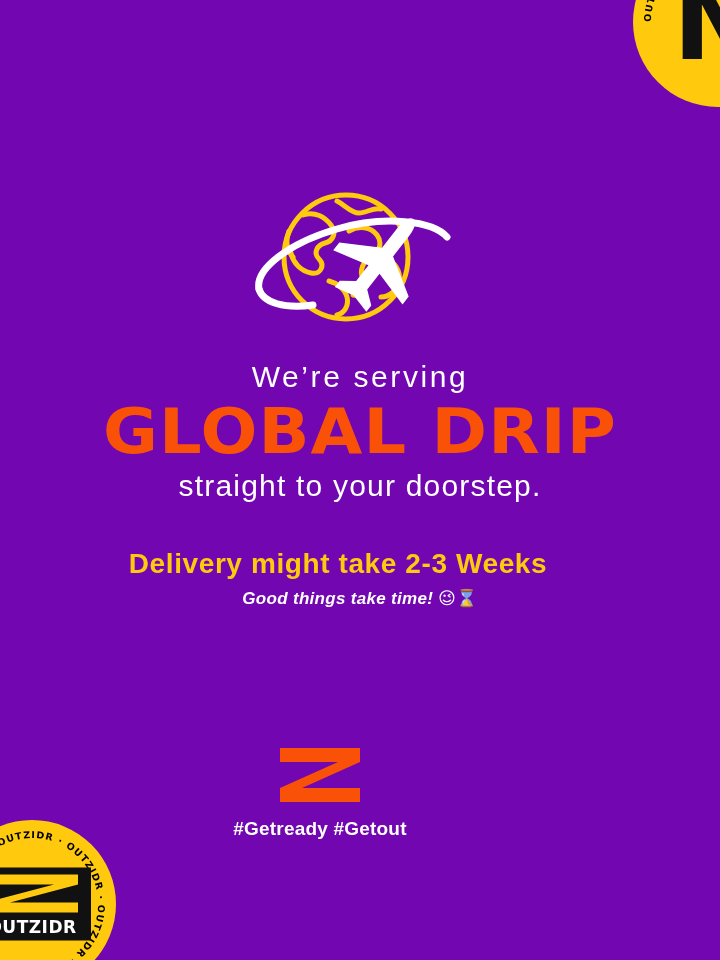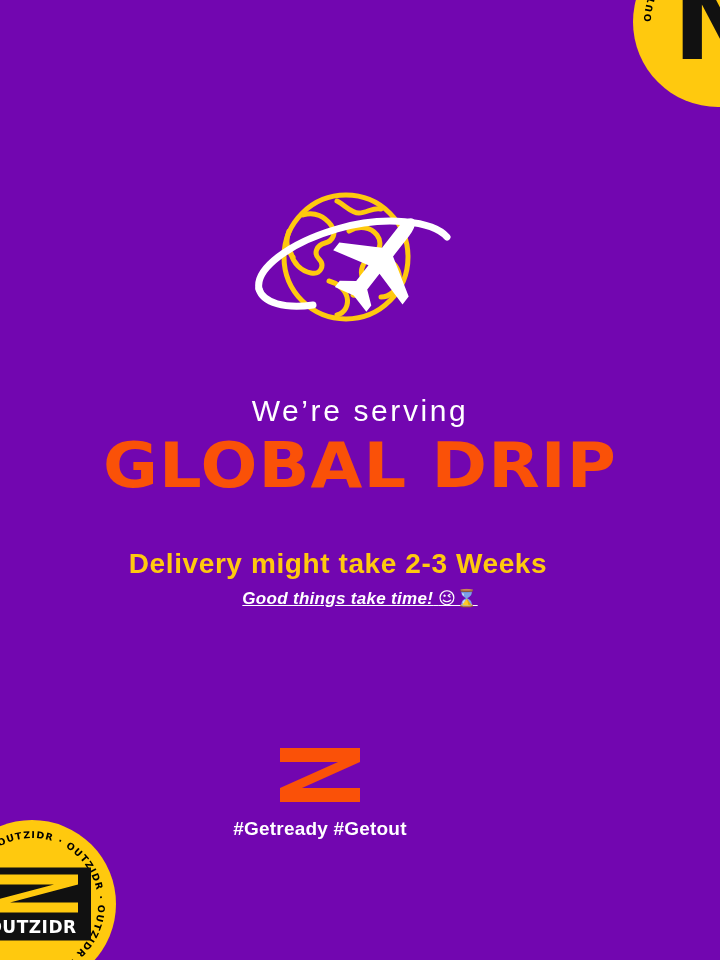--- a/index.html
+++ b/index.html
@@ -41,21 +41,21 @@
     font-family:"DejaVu Sans", sans-serif;
     font-size:17px; font-weight:bold; color:#fff;
     letter-spacing:0.5px; margin-top:2px;
   }
 
   
   .hero-icon { position:absolute; left:241px; top:185px; width:238px; height:150px; }
   .hero-icon svg { width:100%; height:100%; display:block; }
 
   
-  .copy { position:absolute; left:0; top:360px; width:720px; text-align:center;margin-top:34px; }
+  .copy { position:absolute; left:0; top:360px; width:720px; text-align:center; }
 
   .kicker {
     font-size:30px; font-weight:300; color:#ffffff;
     letter-spacing:2.6px; line-height:1.1;
   }
   .headline {
     font-family:"DejaVu Sans", sans-serif;
     font-size:62px; font-weight:bold; color:#fa5108;
     letter-spacing:1px; line-height:1.05;
     transform:scaleX(1.08); transform-origin:center;
@@ -67,21 +67,20 @@
   }
 
   .delivery {
     position:absolute; left:0; top:548px; width:676px; text-align:center;
     font-size:28px; font-weight:bold; color:#ffc90e; letter-spacing:0.6px;
   }
   .tagline {
     position:absolute; left:0; top:588px; width:720px; text-align:center;
     font-size:17px; font-weight:bold; font-style:italic; color:#ffffff;
     letter-spacing:0.3px;
-    text-decoration:underline;
   }
   .tagline .emoji { font-style:normal; font-family:"DejaVu Sans", sans-serif; }
 
   
   .footer { position:absolute; left:0; top:748px; width:640px; text-align:center; }
   .logo-z { display:block; margin:0 auto; }
   .hashtags {
     display:block; margin-top:16px;
     font-size:19px; font-weight:bold; color:#ffffff; letter-spacing:0.2px;
   }
@@ -145,20 +144,21 @@
 
       <g fill="#ffffff" transform="translate(150,14) rotate(38)">
         <path d="M30,2 C34,2 37,8 37,18 L37,44 L74,66 L74,76 L37,66 L37,86 L50,96 L50,104 L30,99 L10,104 L10,96 L23,86 L23,66 L-14,76 L-14,66 L23,44 L23,18 C23,8 26,2 30,2 Z"></path>
       </g>
     </svg>
   </div>
 
   <div class="copy">
     <div class="kicker">We’re serving</div>
     <div class="headline">GLOBAL DRIP</div>
+    <div class="subline">straight to your doorstep.</div>
   </div>
 
   <div class="delivery">Delivery might take 2-3 Weeks</div>
   <div class="tagline">
     <span>Good things take time!</span>
     <span class="emoji">😉⌛</span>
   </div>
 
   <div class="footer">
     <svg class="logo-z" width="80" height="54" viewBox="0 0 80 54">

